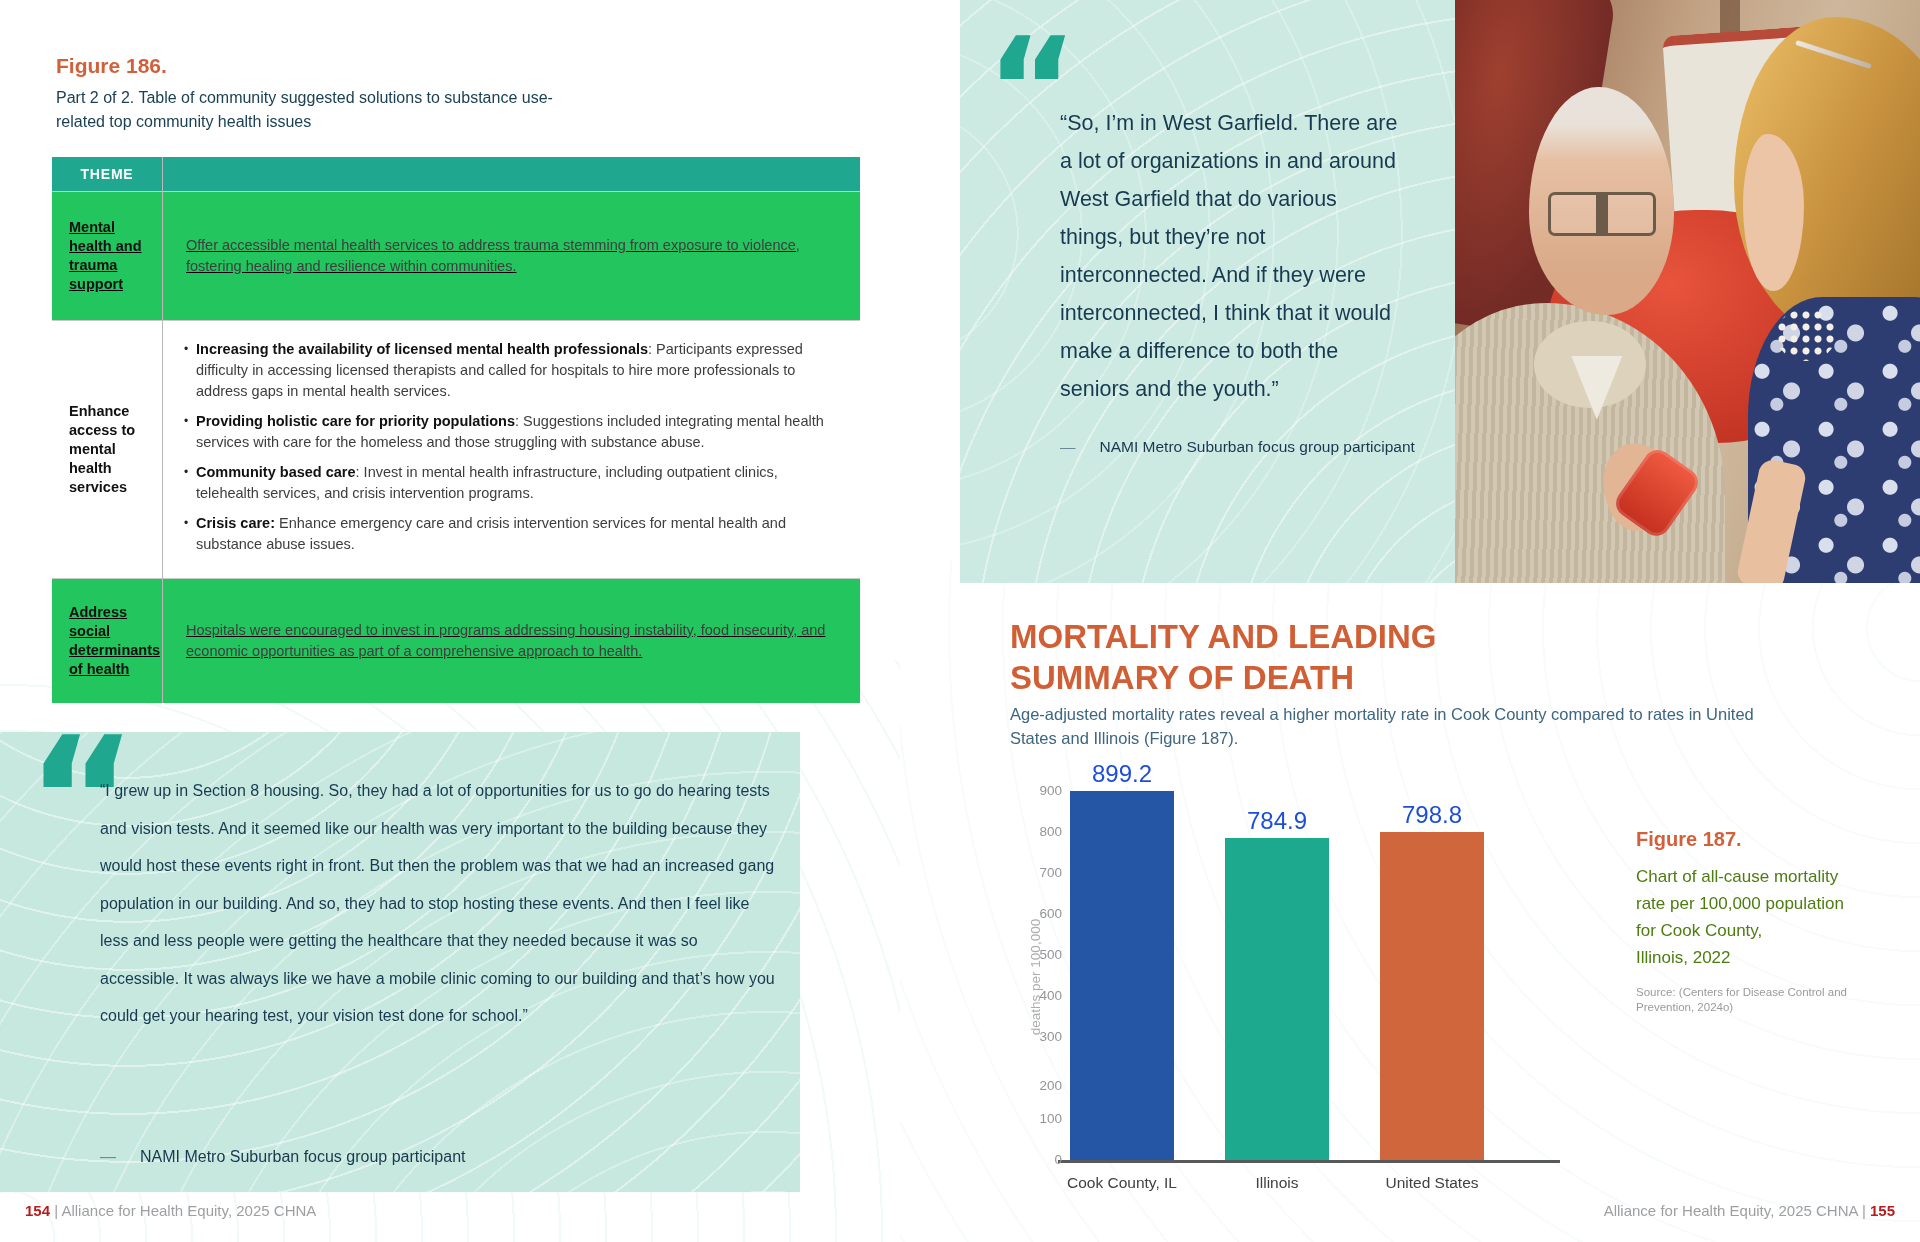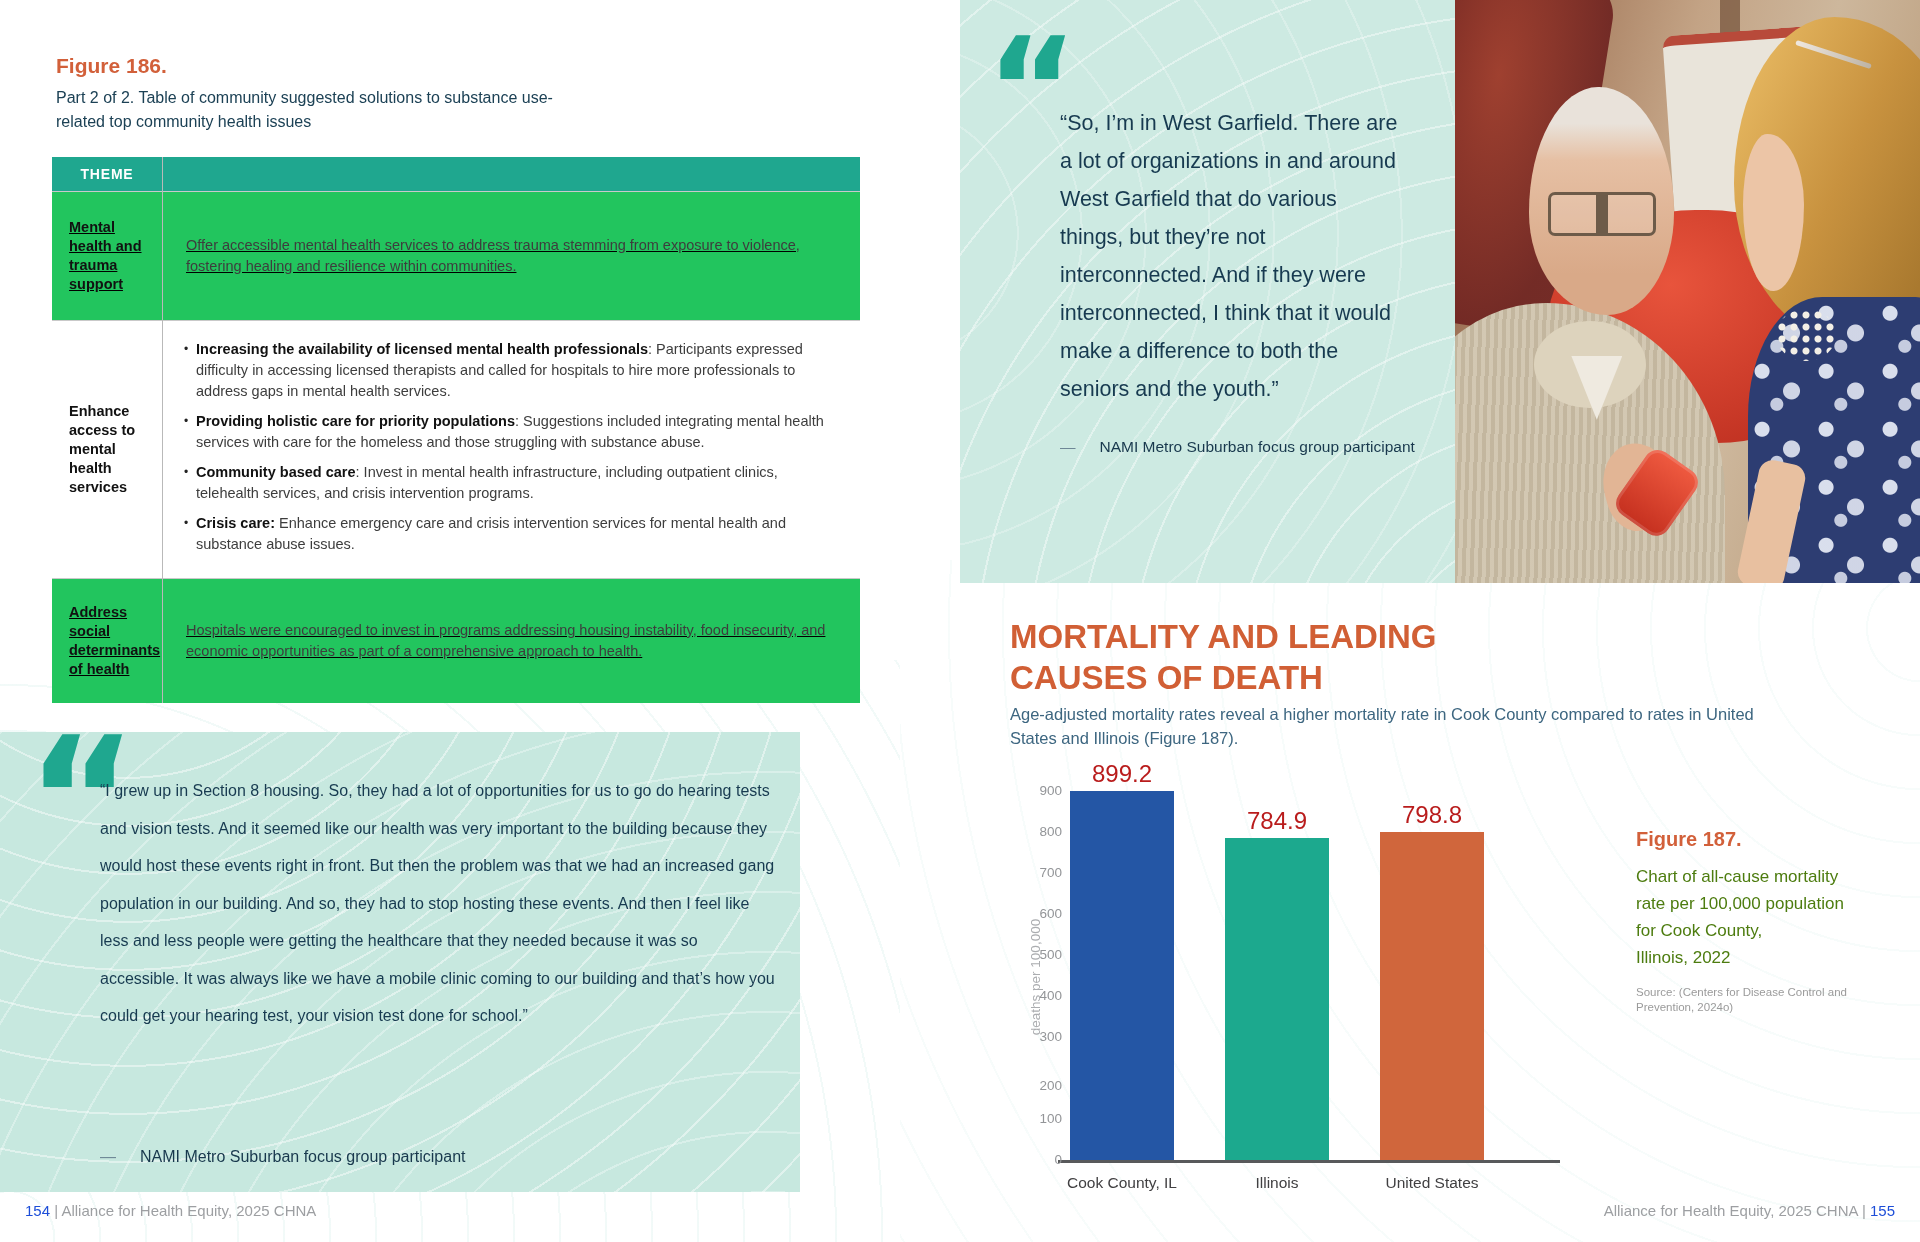--- a/index.html
+++ b/index.html
@@ -99,32 +99,32 @@
   .sec-heading{position:absolute;left:1010px;top:616px;font-size:33px;line-height:41px;font-weight:700;color:#D15F35;}
   .sec-sub{position:absolute;left:1010px;top:702px;width:745px;font-size:16.5px;line-height:24px;color:#3D6680;}
 
   
   .chart{position:absolute;left:1020px;top:750px;width:640px;height:480px;}
   .chart .ylabel{position:absolute;left:-89px;top:219px;width:210px;height:16px;text-align:center;
                  transform:rotate(-90deg);font-size:13.5px;color:#ABADB0;}
   .chart .tick{position:absolute;width:40px;left:2px;text-align:right;font-size:13.5px;color:#939598;}
   .chart .axis{position:absolute;left:38px;top:410px;width:502px;height:3px;background:#58595B;}
   .chart .bar{position:absolute;}
-  .chart .val{position:absolute;width:140px;text-align:center;font-size:24px;color:#b91c1c;}
+  .chart .val{position:absolute;width:140px;text-align:center;font-size:24px;color:#1d4ed8;}
   .chart .cat{position:absolute;width:170px;text-align:center;top:424px;font-size:15.5px;color:#414042;}
 
   
   .fig187{position:absolute;left:1636px;top:828px;width:262px;}
   .fig187 .label{font-size:20px;font-weight:700;color:#D2603A;margin-bottom:12px;}
   .fig187 .cap-line{font-size:17px;line-height:27px;color:#4d7c0f;}
   .fig187 .source{margin-top:14px;width:240px;font-size:11.5px;line-height:15px;color:#9b9b9b;}
 
   
   .footer{position:absolute;top:1202px;font-size:15px;color:#9D9FA2;}
-  .footer .pnum{font-weight:400;color:#1d4ed8;}
+  .footer .pnum{font-weight:700;color:#b91c1c;}
   .footer-left{left:25px;}
   .footer-right{right:25px;text-align:right;}
 </style>
 </head>
 <body>
 
 <div class="stage">
 
   <div class="white-arcs"></div>
   <div class="white-arcs2"></div>
@@ -206,21 +206,21 @@
     <div class="ph-man-glasses"></div>
     <div class="ph-girl-dress"></div>
     <div class="ph-girl-necklace"></div>
     <div class="ph-girl-arm"></div>
     <div class="ph-man-hand"></div>
     <div class="ph-phone"></div>
   </div>
 
   <div class="sec-heading">
     <div>MORTALITY AND LEADING</div>
-    <div>CAUSES OF DEATH</div>
+    <div>SUMMARY OF DEATH</div>
   </div>
   <div class="sec-sub">Age-adjusted mortality rates reveal a higher mortality rate in Cook County compared to rates in United States and Illinois (Figure 187).</div>
 
   <div class="chart">
     <div class="ylabel">deaths per 100,000</div>
     <div class="axis"></div>
   <div class="tick" style="top: 402px;">0</div>
       <div class="tick" style="top: 361px;">100</div>
       <div class="tick" style="top: 320px; margin-top: 8px;">200</div>
       <div class="tick" style="top: 279px;">300</div>

